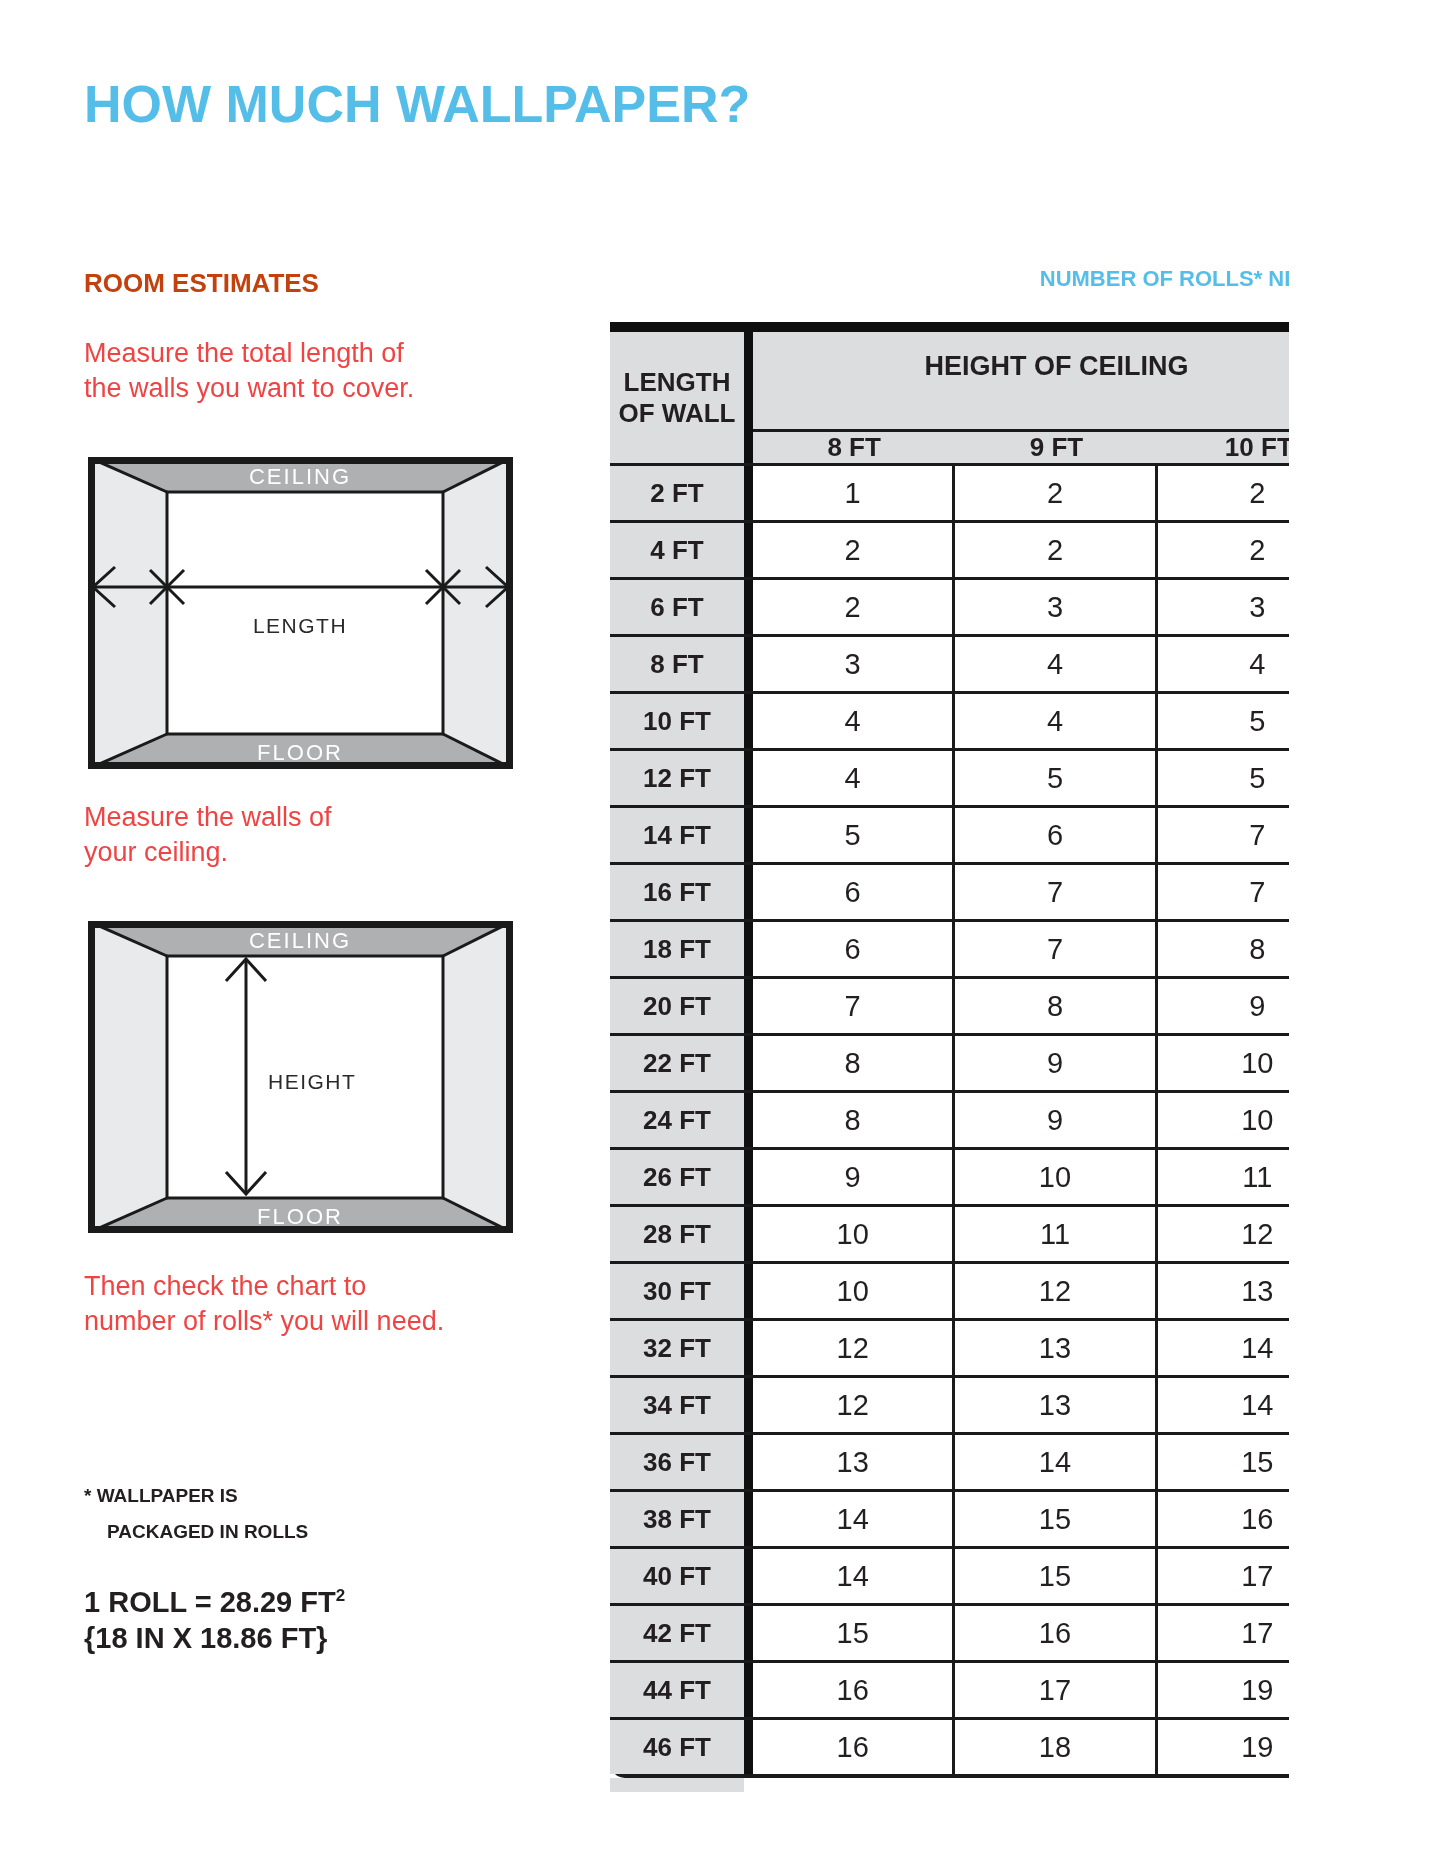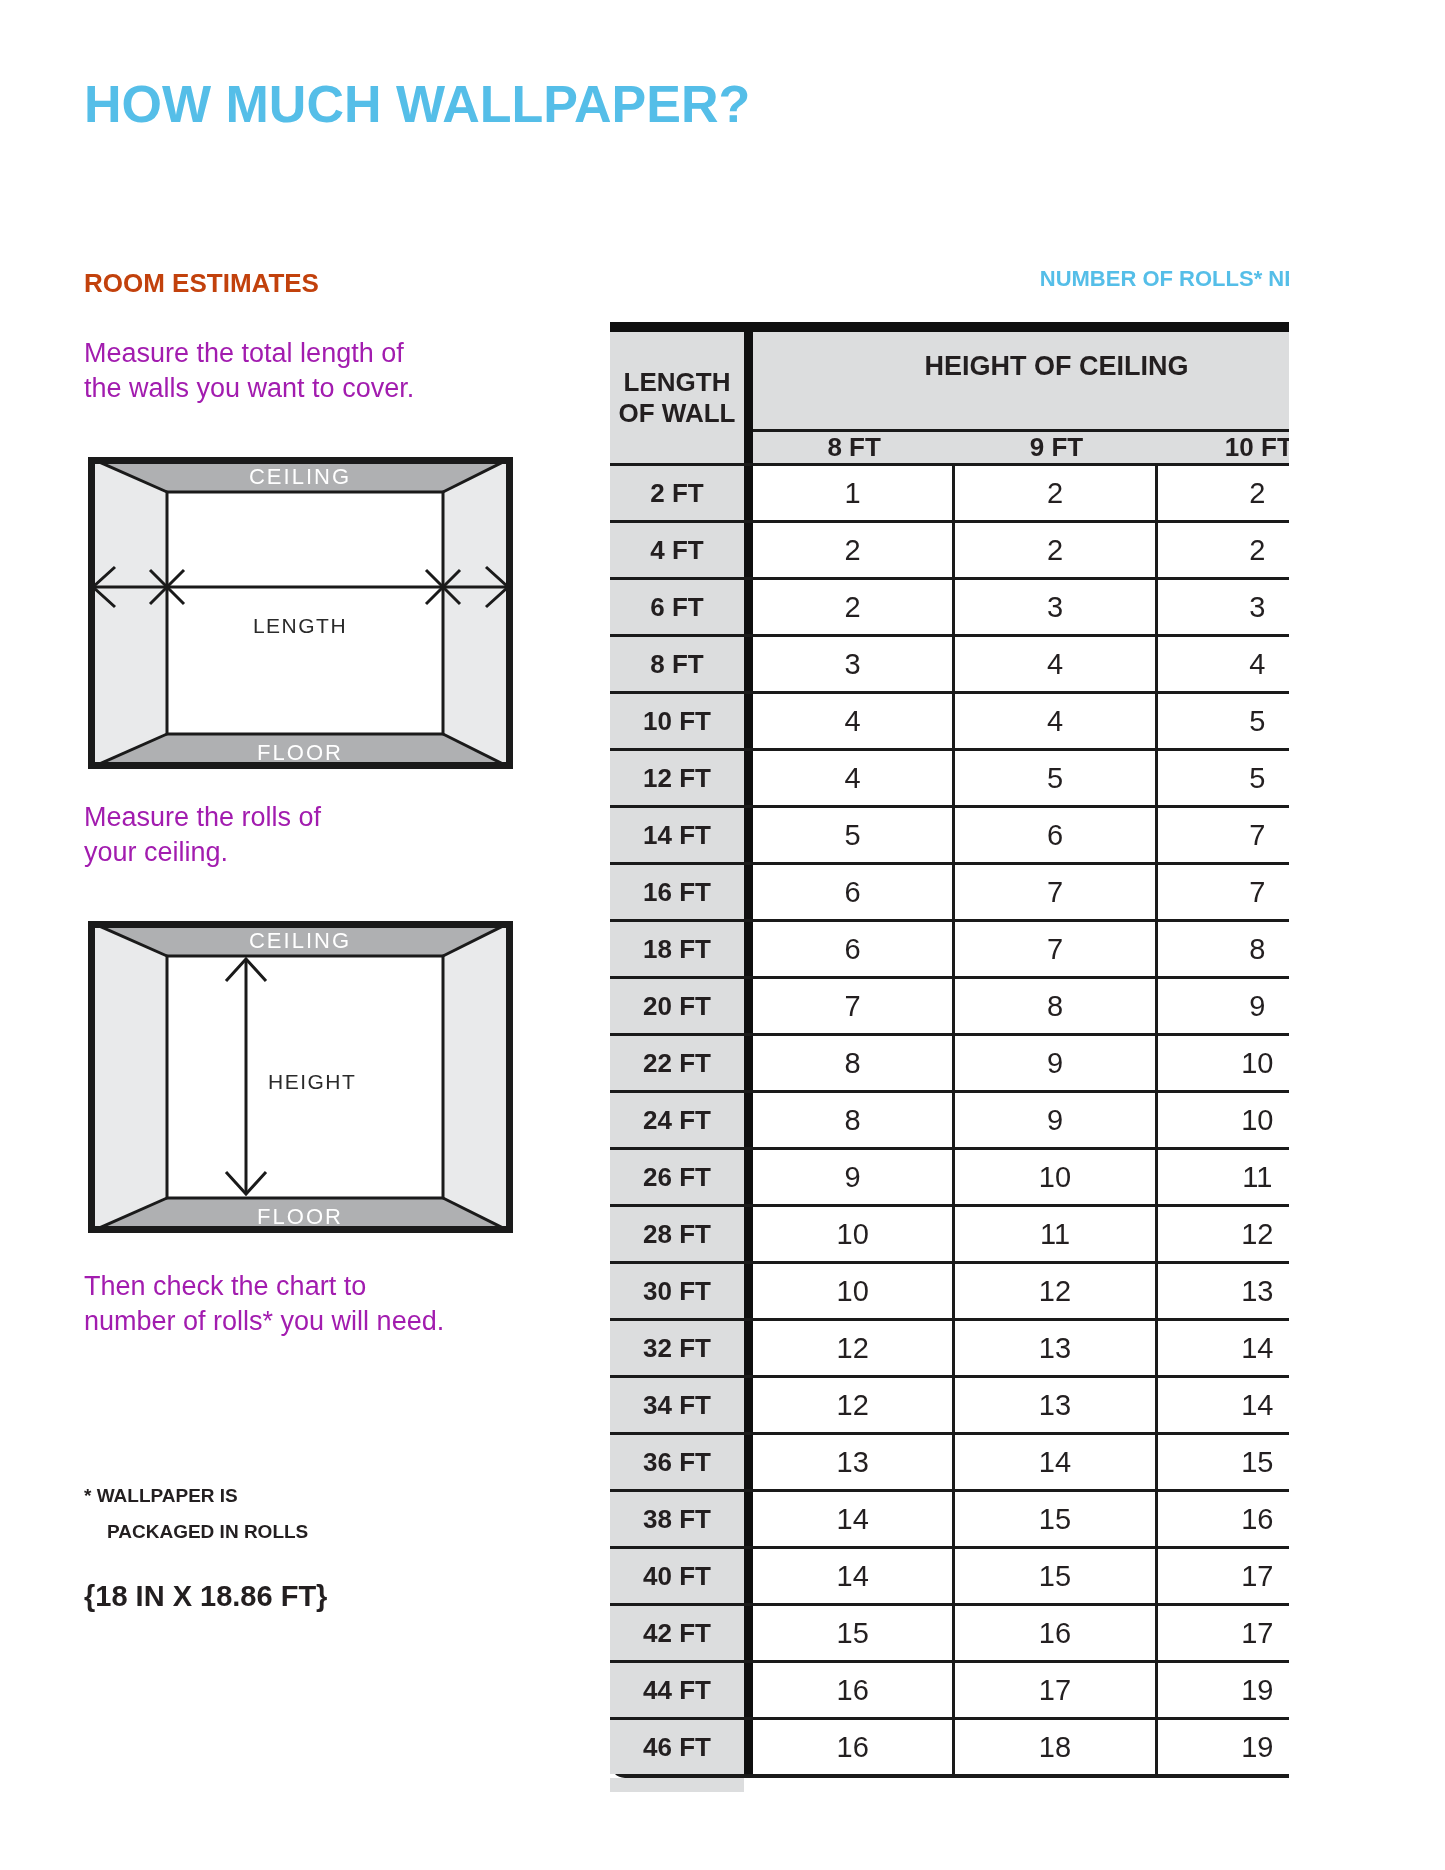--- a/index.html
+++ b/index.html
@@ -19,21 +19,21 @@
     font-size:52px; font-weight:bold; letter-spacing:0;
     color:#55BEE8; white-space:nowrap;
   }
   .section-heading {
     left:84px; top:268px;
     font-size:26px; font-weight:bold;
     color:#c2410c; white-space:nowrap;
   }
   .body-text {
     left:84px;
-    font-size:27px; line-height:35px; color:#a21caf;
+    font-size:27px; line-height:35px; color:#ef4444;
   }
   .p1 { top:336px; }
   .p2 { top:800px; }
   .p3 { top:1269px; }
   .footnote {
     left:84px; top:1478px;
     font-size:19px; font-weight:bold; line-height:36px;
   }
   .footnote .indent { padding-left:23px; }
   .roll-info {
@@ -118,21 +118,21 @@
       <line x1="62" y1="147" x2="96" y2="113"></line>
       <line x1="338" y1="113" x2="372" y2="147"></line>
       <line x1="338" y1="147" x2="372" y2="113"></line>
     </g>
     <text class="svg-room-label" x="212" y="27" text-anchor="middle">CEILING</text>
     <text class="svg-room-label" x="212" y="303" text-anchor="middle">FLOOR</text>
     <text class="svg-measure-label" x="212" y="176" text-anchor="middle">LENGTH</text>
   </svg>
 
   <div class="abs body-text p2">
-    <div>Measure the rolls of</div>
+    <div>Measure the walls of</div>
     <div>your ceiling.</div>
   </div>
 
   <svg class="abs diagram d2" width="425" height="312" viewBox="0 0 425 312">
     <polygon points="0,0 425,0 355,35 79,35" fill="#AFB0B2"></polygon>
     <polygon points="0,312 425,312 355,277 79,277" fill="#AFB0B2"></polygon>
     <polygon points="0,0 79,35 79,277 0,312" fill="#E9EAEB"></polygon>
     <polygon points="425,0 355,35 355,277 425,312" fill="#E9EAEB"></polygon>
     <rect x="79" y="35" width="276" height="242" fill="#ffffff" stroke="#1A1A1A" stroke-width="3"></rect>
     <line x1="0" y1="0" x2="79" y2="35" stroke="#1A1A1A" stroke-width="3"></line>
@@ -154,20 +154,21 @@
     <div>Then check the chart to</div>
     <div>number of rolls* you will need.</div>
   </div>
 
   <div class="abs footnote">
     <div>* WALLPAPER IS</div>
     <div class="indent">PACKAGED IN ROLLS</div>
   </div>
 
   <div class="abs roll-info">
+    <div><span>1 ROLL = 28.29 FT</span><sup>2</sup></div>
     <div>{18 IN X 18.86 FT}</div>
   </div>
 
   <div class="abs rolls-heading">NUMBER OF ROLLS* NEEDED</div>
 
   <div class="abs rolls-table">
     <div class="t-topbar"></div>
     <div class="t-header">
       <div class="t-corner">
         <div>LENGTH</div>

